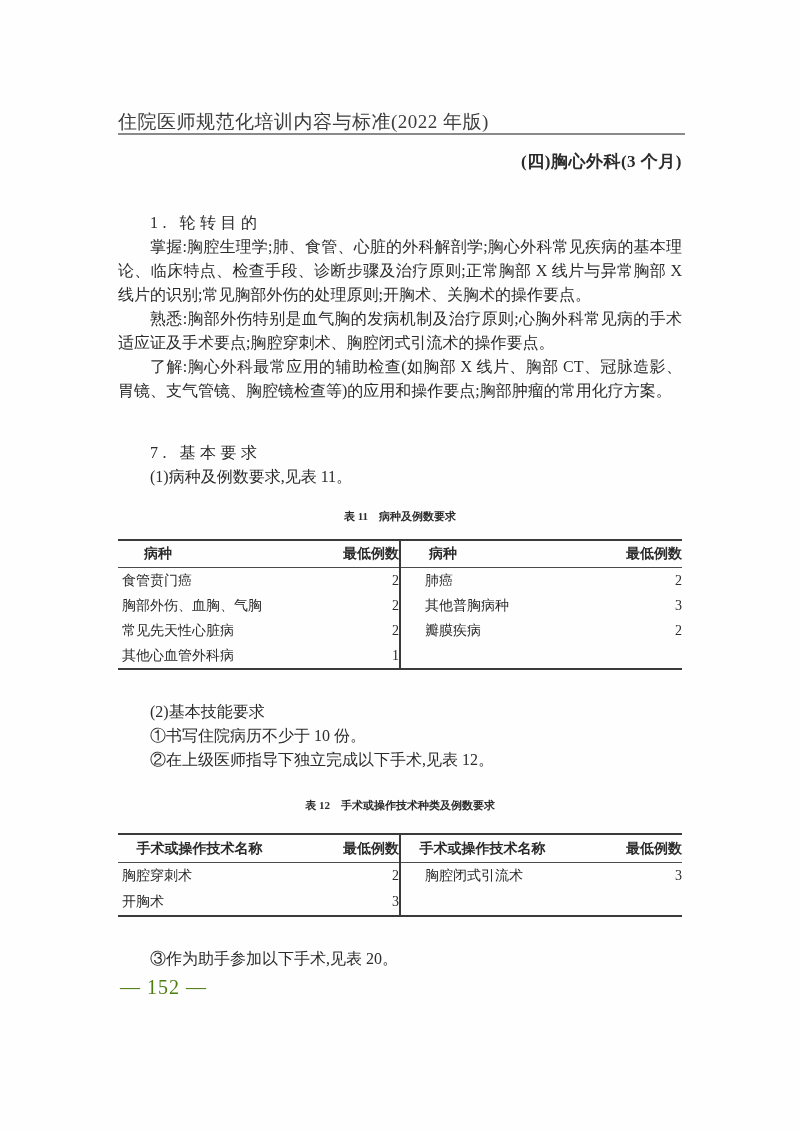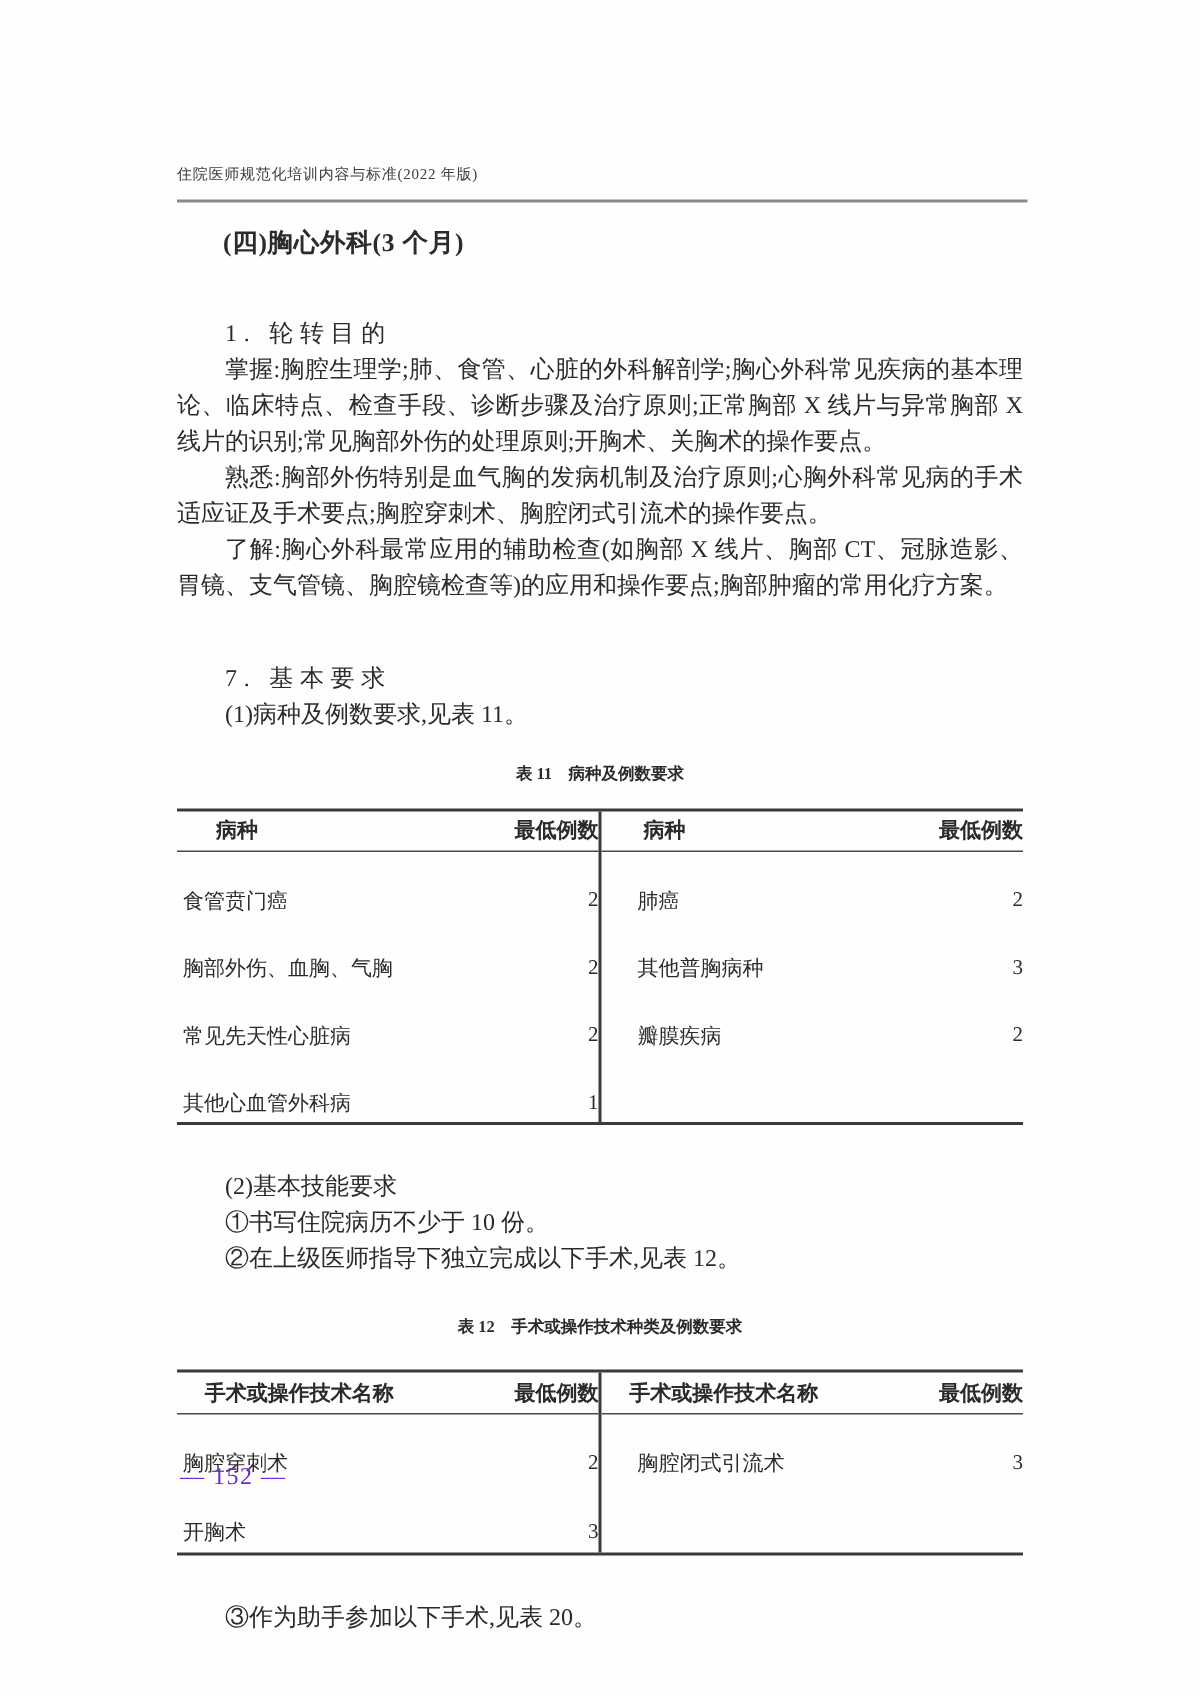--- a/index.html
+++ b/index.html
@@ -7,68 +7,68 @@
   .page {
     position:relative;
     width:800px; height:1131px;
     background:#fefefe;
     font-family:"Liberation Serif","DejaVu Serif",serif;
     color:#2b2b2b;
     overflow:hidden;
   }
   .running-header {
     position:absolute; top:109px; left:118px; width:566px;
-    font-size:10px; color:#3d3d3d; letter-spacing:0.5px;
+    font-size:19px; color:#3d3d3d; letter-spacing:0.5px;
   }
   .header-rule {
     position:absolute; top:133px; left:118px; width:567px; height:2px;
     background:#8a8a8a;
   }
   .body-col {
     position:absolute; top:151px; left:118px; width:564px;
     font-size:16px; line-height:24px; text-align:justify;
   }
   .section-title {
     font-size:17px; font-weight:bold; line-height:22px;
-    text-indent:1.8em; margin-bottom:6px; text-align:left;
+    text-indent:1.8em; margin-bottom:6px; text-align:right;
     letter-spacing:0.5px;
   }
   .num-heading {
     text-indent:2em; letter-spacing:0.28em; line-height:24px;margin-top:38px;
   }
   .para { text-indent:2em; }
   .plain-line { text-indent:2em; }
   .tbl-caption {
     font-weight:bold; font-size:11px; line-height:22px;
     text-align:center; text-indent:0;
   }
   .cap11 { margin-top:16px; }
   .cap12 { margin-top:22px; }
   .tbl {
     display:flex; width:564px; margin-top:12px;
     border-top:2px solid #3a3a3a; border-bottom:2px solid #3a3a3a;
     font-size:14px; line-height:normal; text-align:left;
   }
   .tbl12 { margin-top:17px; }
-  .t-half { flex:1; display:flex; flex-direction:column;gap:20px; }
+  .t-half { flex:1; display:flex; flex-direction:column; }
   .t-right { border-left:2px solid #3a3a3a; }
   .t-row { display:flex; align-items:center; height:25px; }
   .tbl12 .t-row { height:26px; }
   .t-head { height:27px; font-weight:bold; border-bottom:1px solid #4b4b4b; }
   .tbl12 .t-head { height:28px; }
   .t-name { flex:1; padding-left:4px; white-space:nowrap; overflow:hidden; }
   .t-right .t-name { padding-left:24px; }
   .t-name.h-indent { padding-left:26px; }
   .t-right .t-name.h-indent { padding-left:28px; }
   .t-name.h-center { text-align:center; padding-left:0; }
   .t-num { width:118px; text-align:right; }
   .gap-after-tbl { margin-top:30px; }
   .page-number {
     position:absolute; top:976px; left:120px;
-    font-size:16px; color:#6d28d9; letter-spacing:1px;
+    font-size:20px; color:#4d7c0f; letter-spacing:1px;
   }
 </style>
 </head>
 <body>
 
 <div class="page">
 
   <div class="running-header">住院医师规范化培训内容与标准(2022 年版)</div>
   <div class="header-rule"></div>
 

